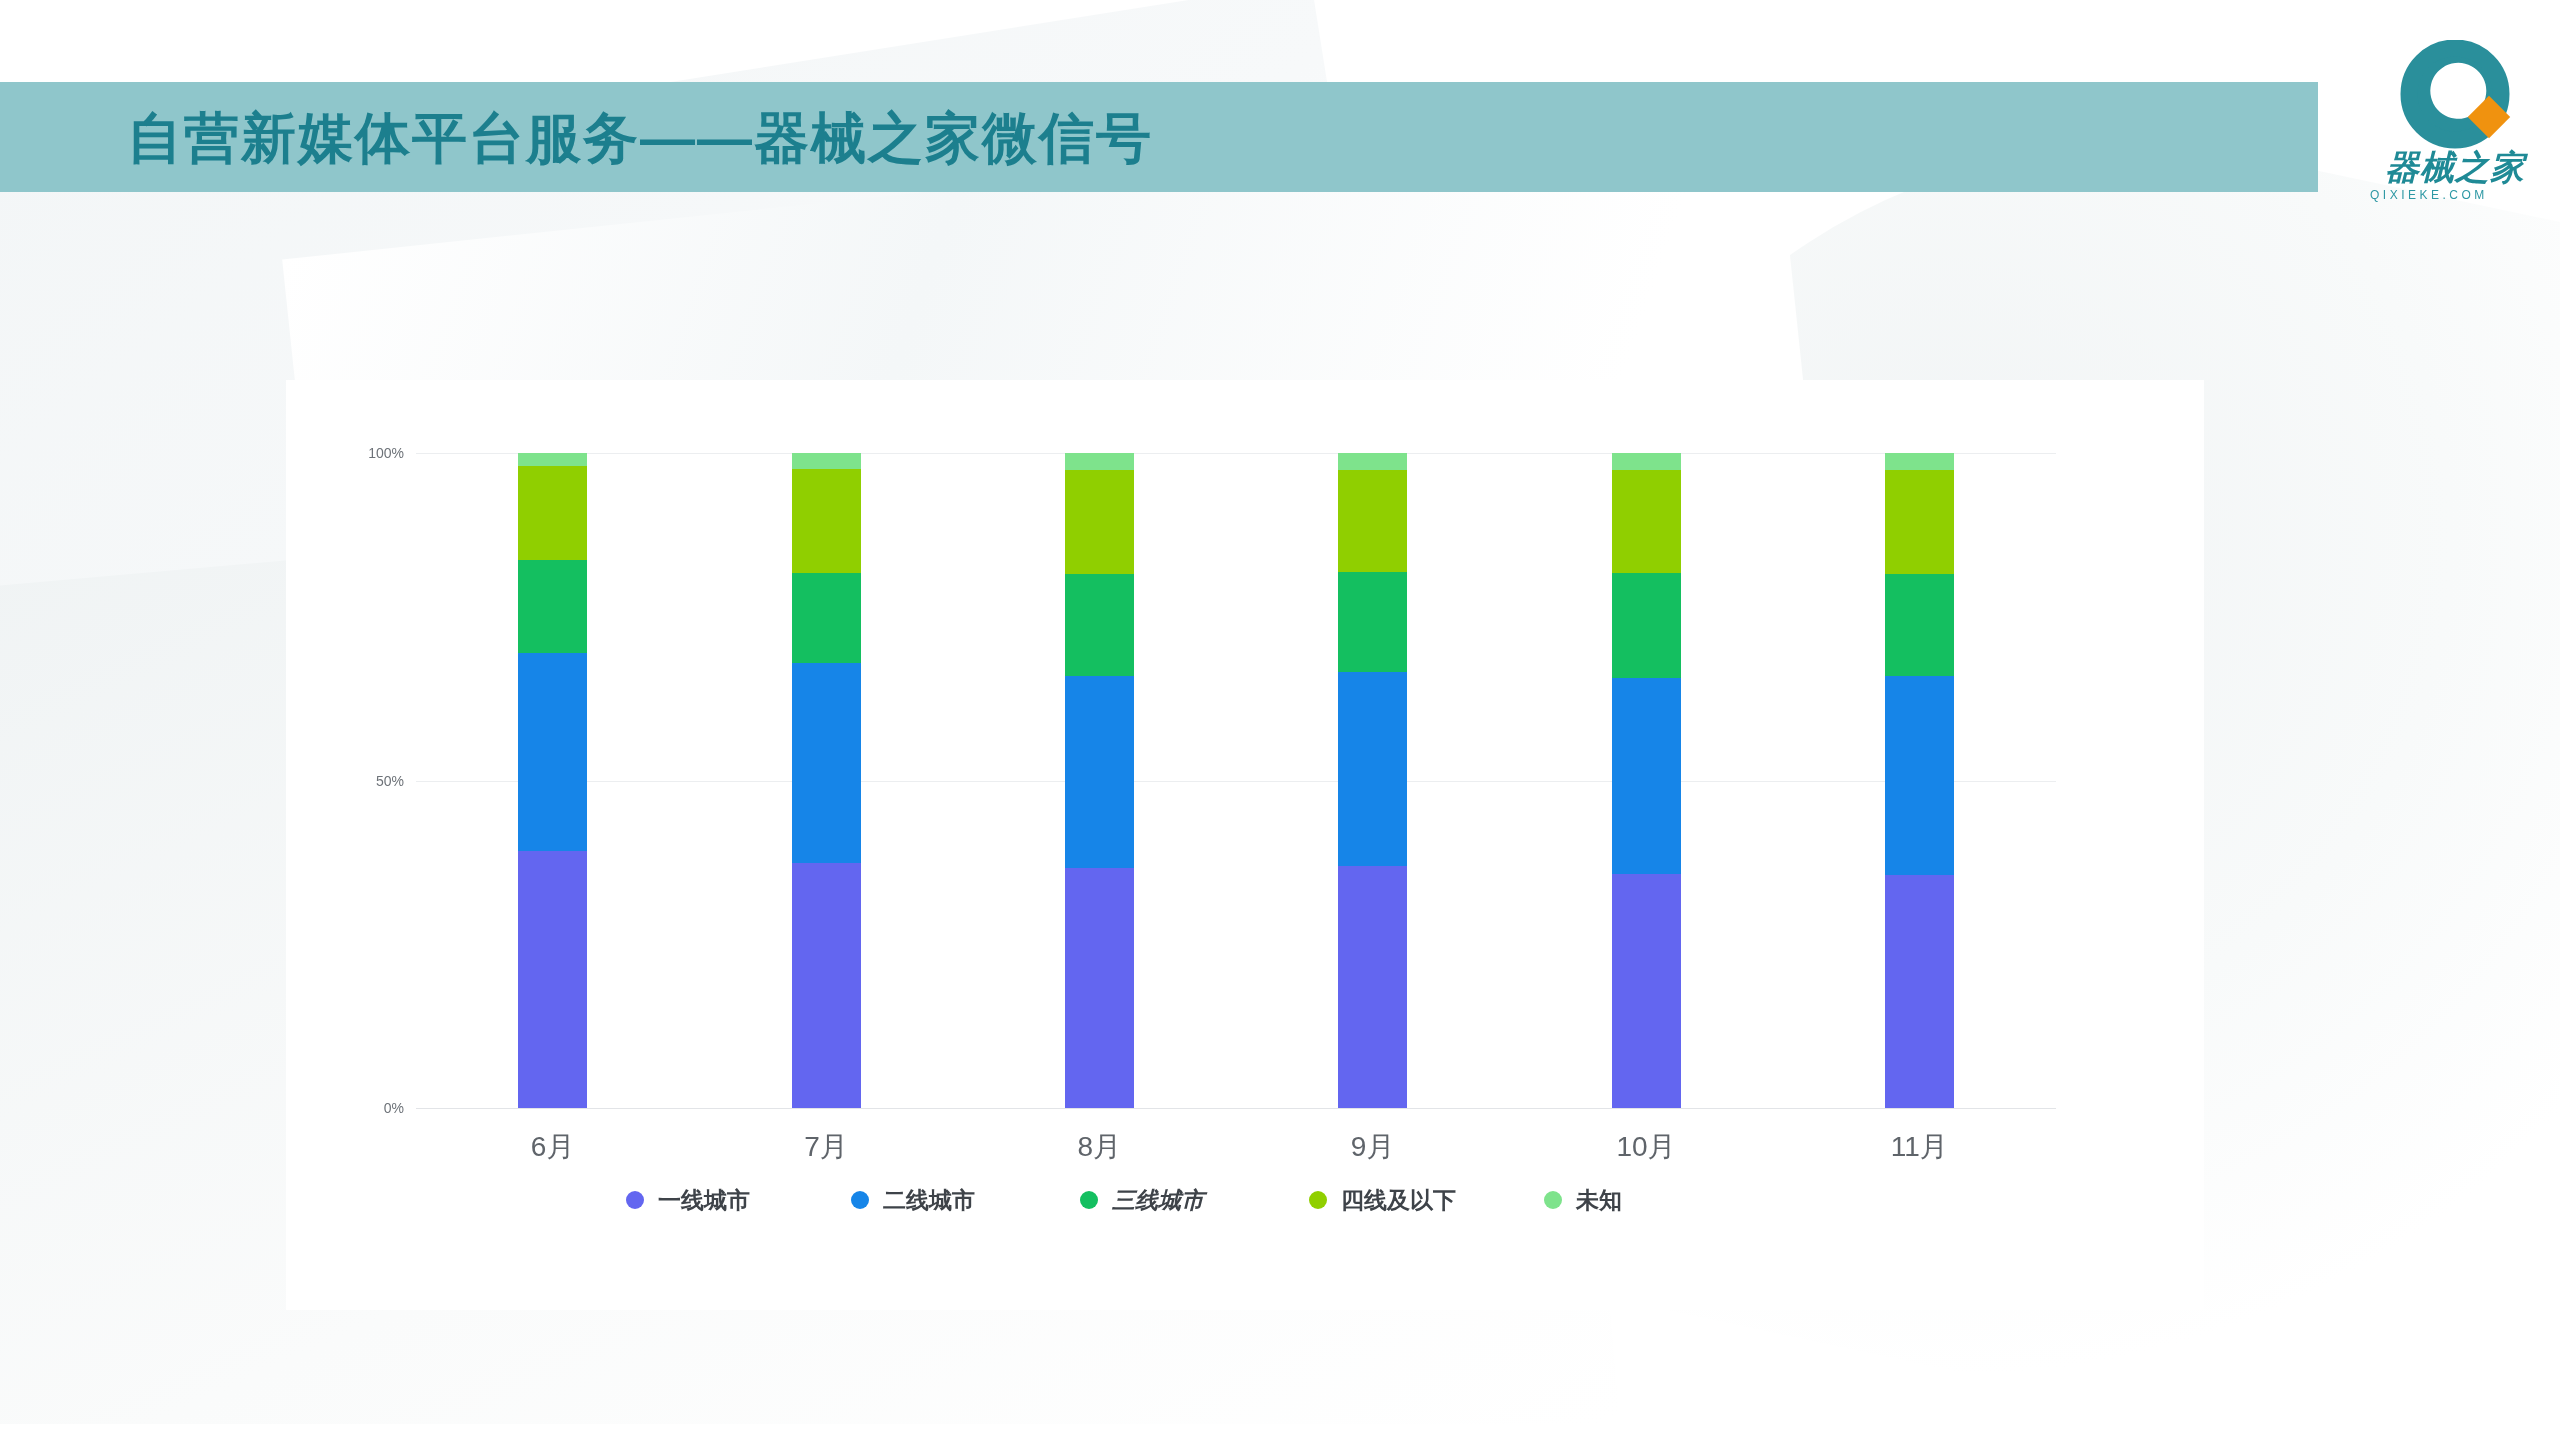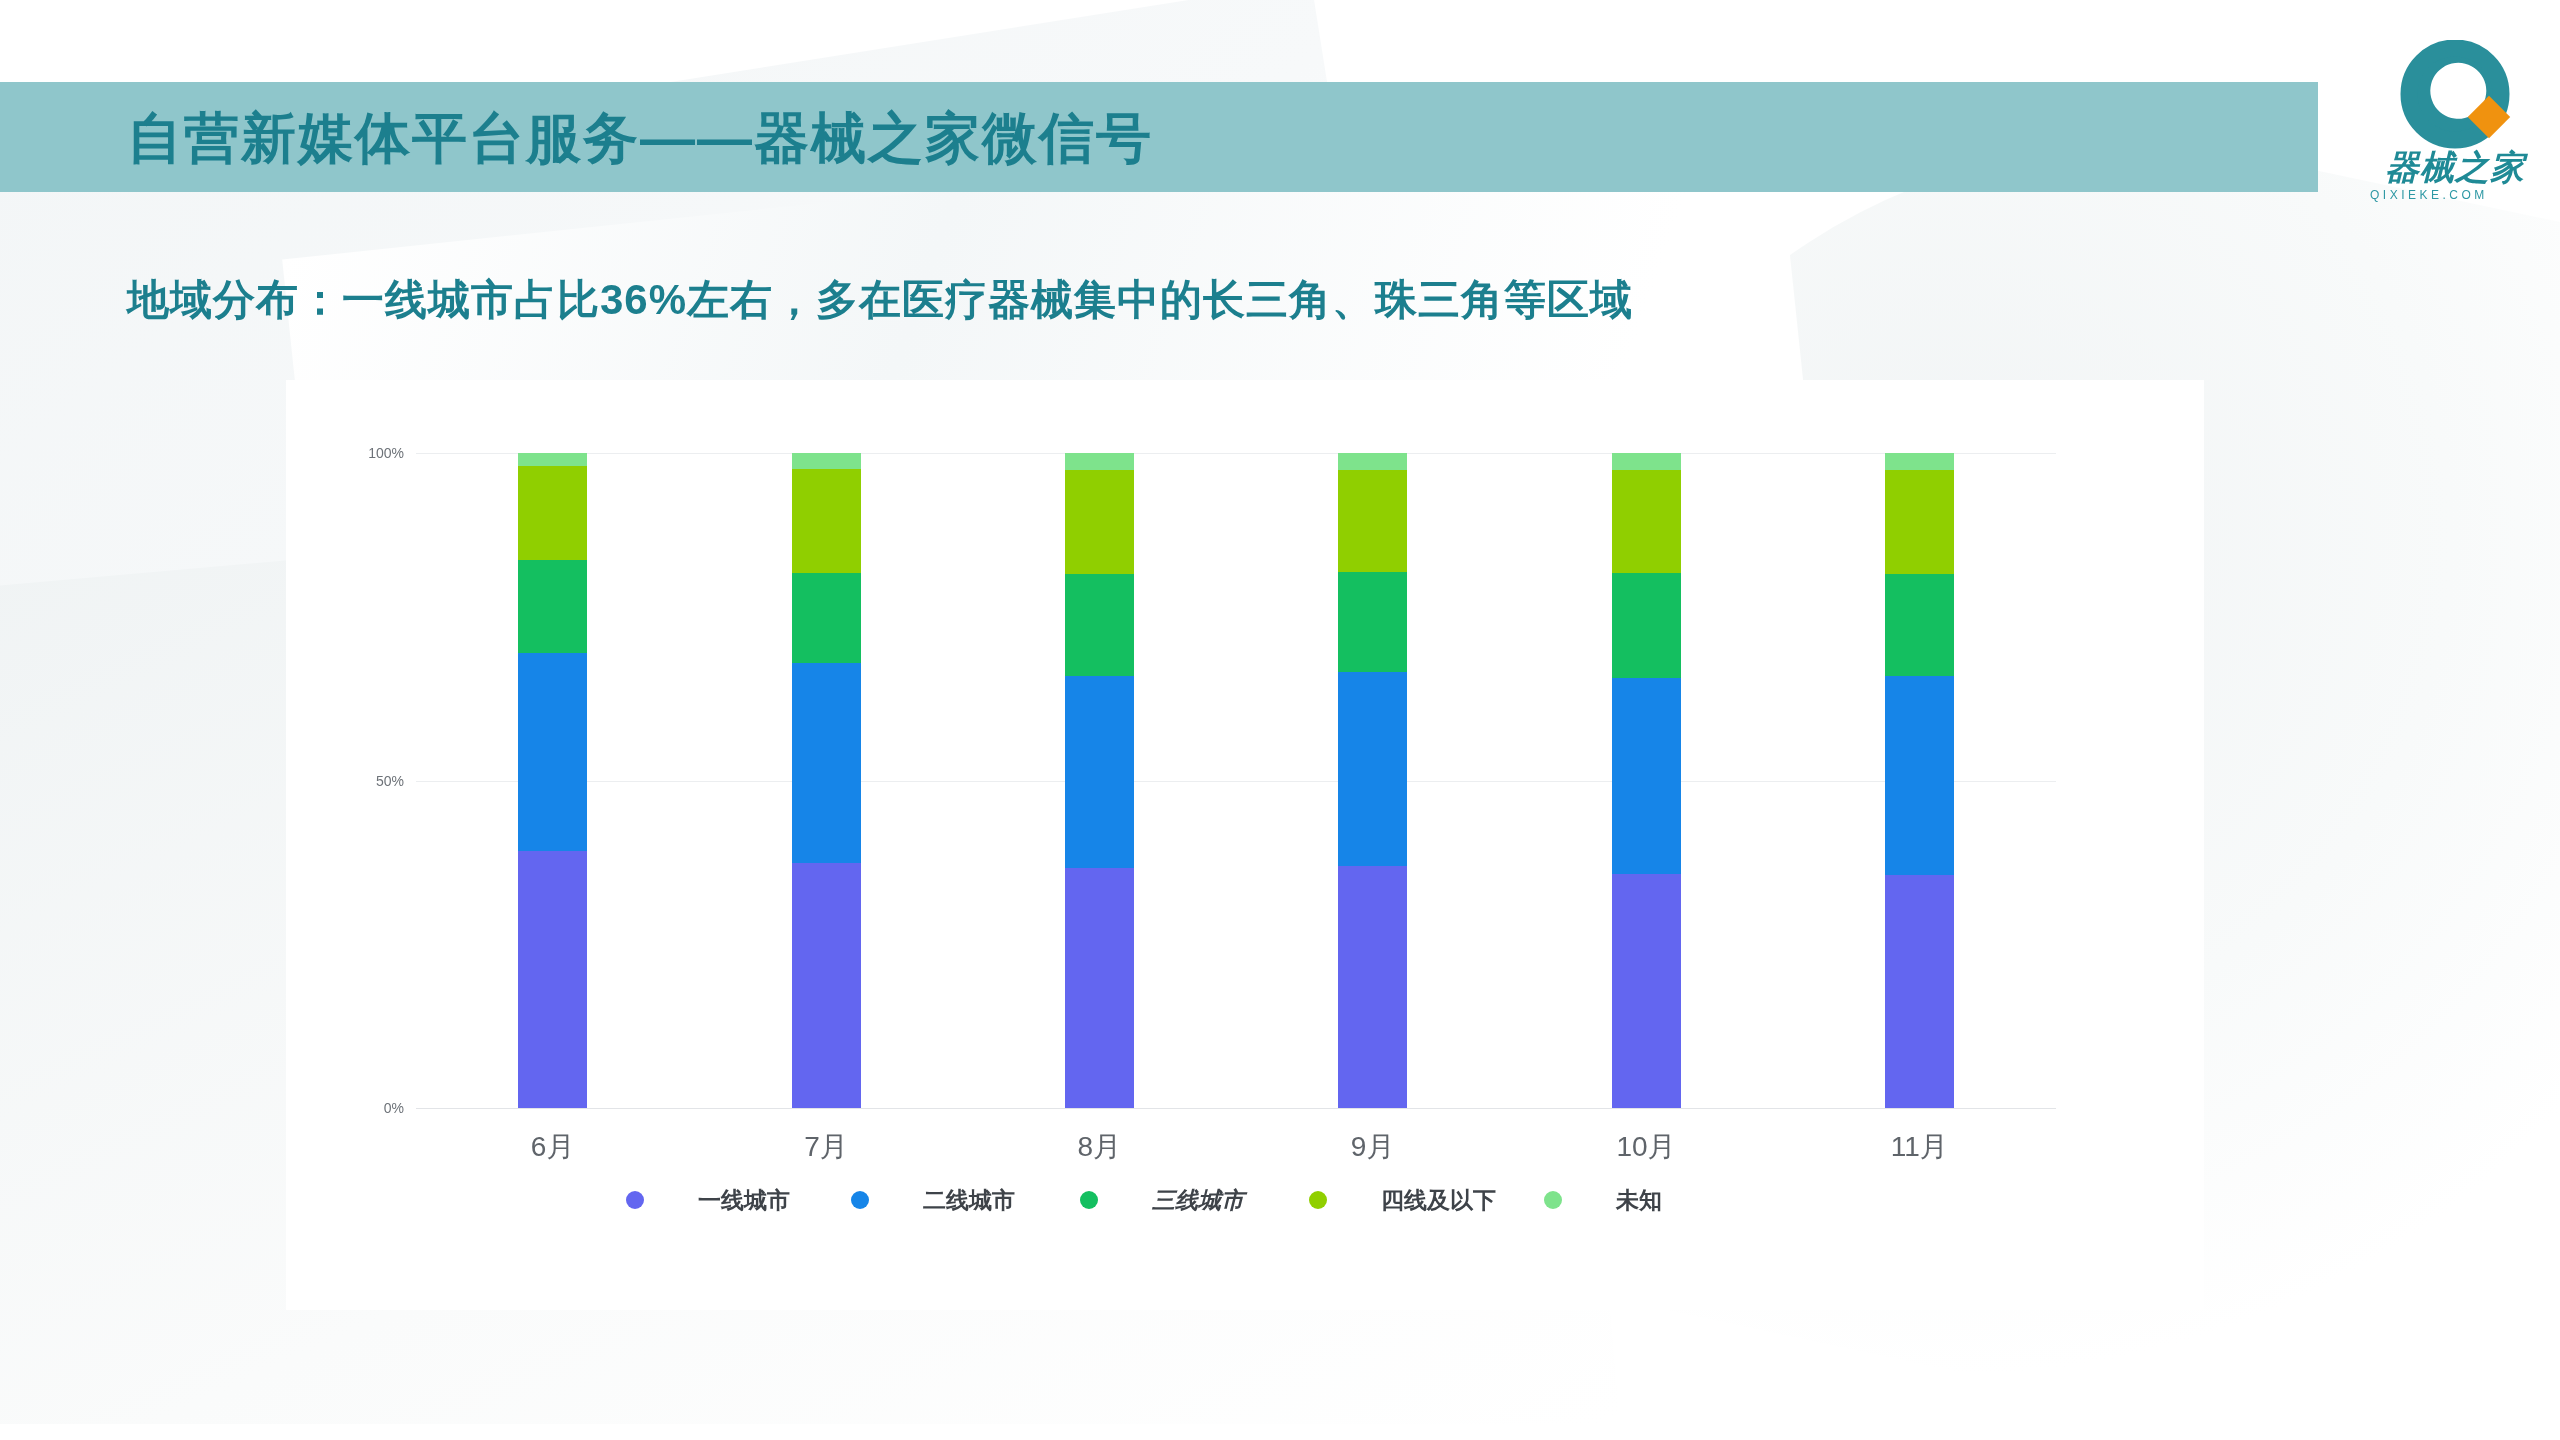--- a/index.html
+++ b/index.html
@@ -209,21 +209,20 @@
     width: 1700px;
     height: 60px;
   }
   .legend-item {
     position: absolute;
     top: 0;
     height: 40px;
     display: flex;
     align-items: center;
     white-space: nowrap;
-    gap: 40px;
   }
   .legend-dot {
     width: 18px;
     height: 18px;
     border-radius: 50%;
     margin-right: 14px;
     flex: 0 0 auto;
   }
   .legend-label {
     font-size: 23px;
@@ -250,21 +249,20 @@
     <svg width="170" height="112" viewBox="0 0 170 112">
       <path d="M85 8 a46 46 0 1 0 32 79 l-13 -13 a28 28 0 1 1 9 -10 l15 13 A46 46 0 0 0 85 8 Z" fill="#2a8f9b"></path>
       <circle cx="85" cy="54" r="46" fill="none" stroke="#2a8f9b" stroke-width="17"></circle>
       <path d="M96 62 L122 88 L96 62 Z" fill="#2a8f9b"></path>
       <rect x="104" y="62" width="30" height="30" transform="rotate(45 119 77)" fill="#f0920f"></rect>
     </svg>
     <div class="logo-cn">器械之家</div>
     <div class="logo-en">QIXIEKE.COM</div>
   </div>
 
-  <div class="subtitle">地域分布：一线城市占比36%左右，多在医疗器械集中的长三角、珠三角等区域</div>
 
   <div class="chart-panel">
     <div class="plot" id="plot">
         <div class="gridline base" style="top: 728px;"></div>
         <div class="ytick" style="top: 728px;">0%</div>
         <div class="gridline" style="top: 400.5px;"></div>
         <div class="ytick" style="top: 400.5px;">50%</div>
         <div class="gridline" style="top: 73px;"></div>
         <div class="ytick" style="top: 73px;">100%</div>
         <div class="bars">

